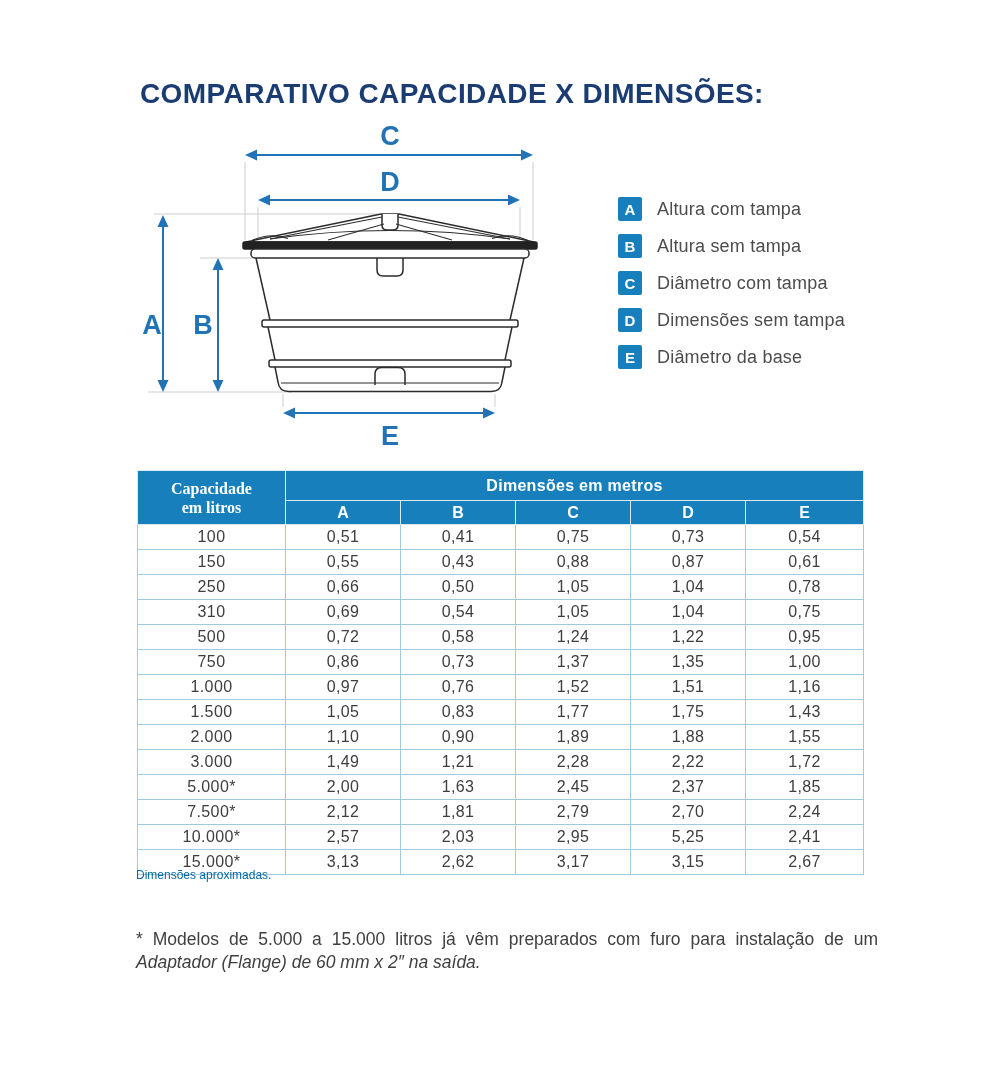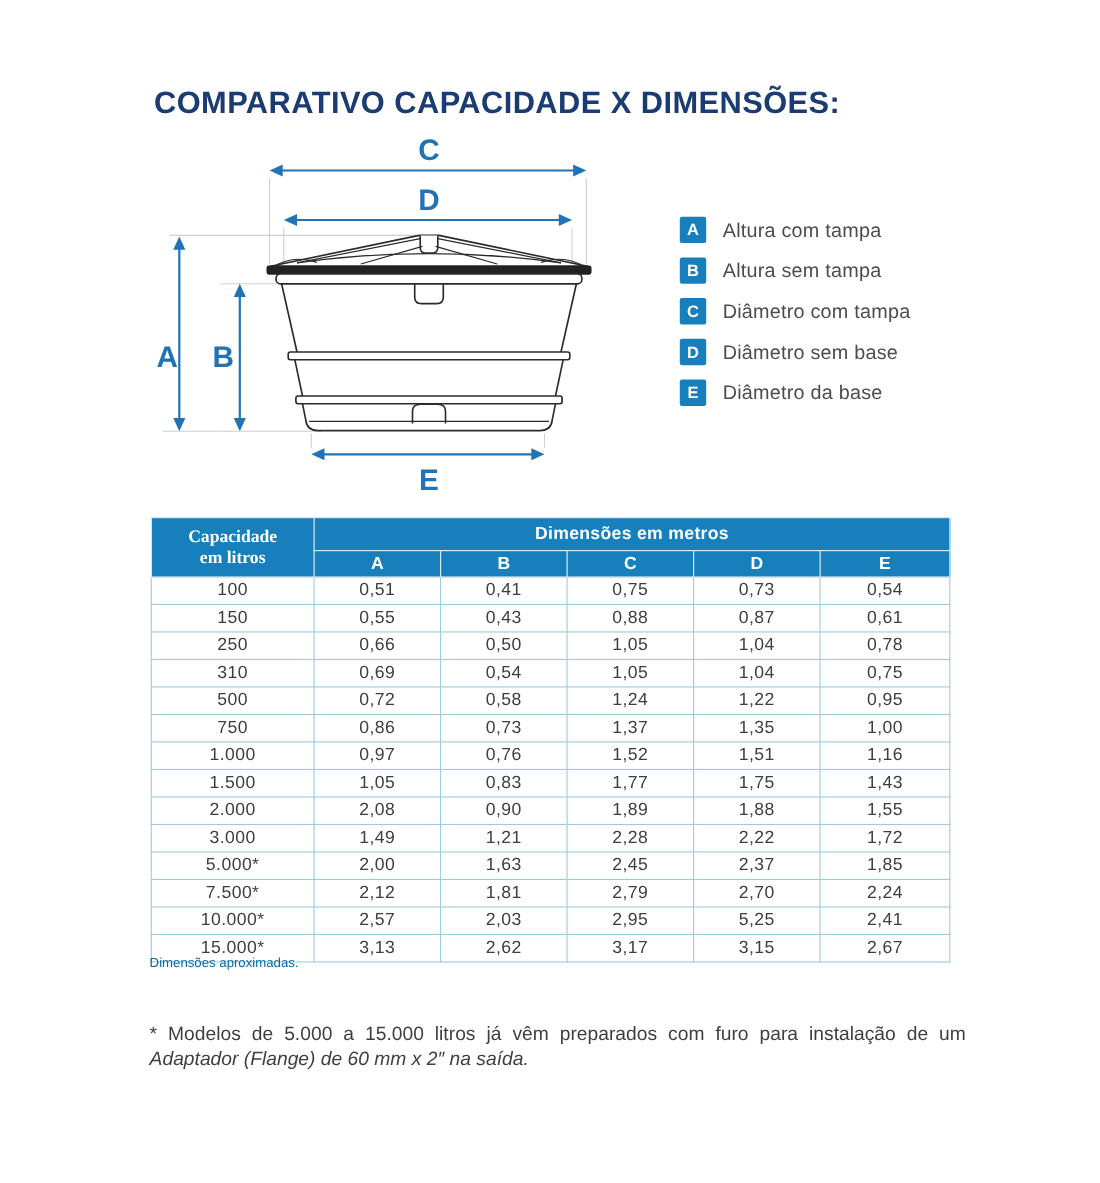--- a/index.html
+++ b/index.html
@@ -125,21 +125,21 @@
       <div class="legend-item">
         <div class="legend-badge">B</div>
         <div class="legend-label">Altura sem tampa</div>
       </div>
       <div class="legend-item">
         <div class="legend-badge">C</div>
         <div class="legend-label">Diâmetro com tampa</div>
       </div>
       <div class="legend-item">
         <div class="legend-badge">D</div>
-        <div class="legend-label">Diâmetro sem base</div>
+        <div class="legend-label">Dimensões sem tampa</div>
       </div>
       <div class="legend-item">
         <div class="legend-badge">E</div>
         <div class="legend-label">Diâmetro da base</div>
       </div>
     </div>
 
   <table class="dim-table">
     <colgroup>
       <col style="width:148px">
@@ -225,21 +225,21 @@
         <tr>
           <td>1.500</td>
           <td>1,05</td>
           <td>0,83</td>
           <td>1,77</td>
           <td>1,75</td>
           <td>1,43</td>
         </tr>
         <tr>
           <td>2.000</td>
-          <td>2,08</td>
+          <td>1,10</td>
           <td>0,90</td>
           <td>1,89</td>
           <td>1,88</td>
           <td>1,55</td>
         </tr>
         <tr>
           <td>3.000</td>
           <td>1,49</td>
           <td>1,21</td>
           <td>2,28</td>

